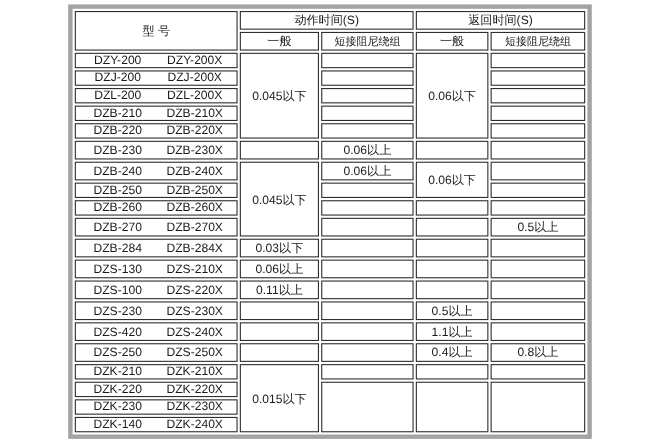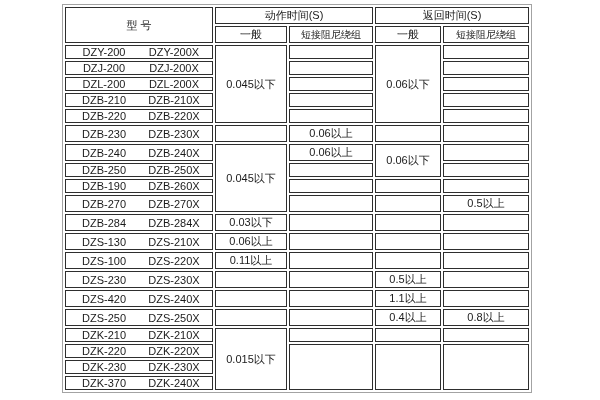--- a/index.html
+++ b/index.html
@@ -5,21 +5,21 @@
   html,body{margin:0;padding:0;}
   body{
     width:600px;height:400px;background:#ffffff;
     font-family:"Liberation Sans","DejaVu Sans",sans-serif;
     color:#1a1a1a;
   }
   .table-wrap{position:absolute;left:62px;top:4px;}
   table{
     border-collapse:separate;
     border-spacing:2px;
-    border:1px solid #a3a3a3;
+    border:4px solid #a3a3a3;
     background:#ffffff;
     table-layout:fixed;
   }
   th,td{
     border:1px solid #2e2e2e;
     background:#ffffff;
     font-size:11px;
     font-weight:normal;
     text-align:center;
     vertical-align:middle;
@@ -147,21 +147,21 @@
               <span class="model-name">DZB-250</span>
               <span class="model-name">DZB-250X</span>
             </div>
           </td>
           <td class="value-cell"></td>
           <td class="value-cell"></td>
         </tr>
         <tr>
           <td class="model-cell">
             <div class="model-inner">
-              <span class="model-name">DZB-190</span>
+              <span class="model-name">DZB-260</span>
               <span class="model-name">DZB-260X</span>
             </div>
           </td>
           <td class="value-cell"></td>
           <td class="value-cell"></td>
           <td class="value-cell"></td>
         </tr>
         <tr>
           <td class="model-cell">
             <div class="model-inner">
@@ -272,20 +272,20 @@
           <td class="model-cell">
             <div class="model-inner">
               <span class="model-name">DZK-230</span>
               <span class="model-name">DZK-230X</span>
             </div>
           </td>
         </tr>
         <tr>
           <td class="model-cell">
             <div class="model-inner">
-              <span class="model-name">DZK-370</span>
+              <span class="model-name">DZK-140</span>
               <span class="model-name">DZK-240X</span>
             </div>
           </td>
         </tr>
       </tbody>
   </table>
 </div>
 
 </body></html>

